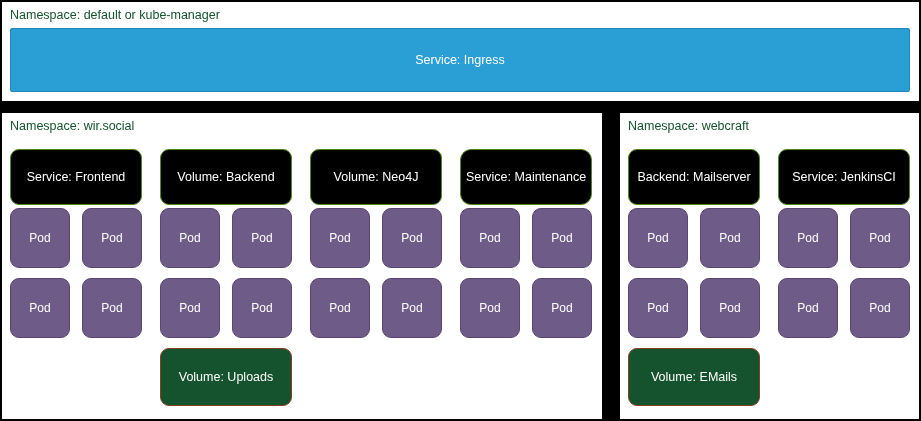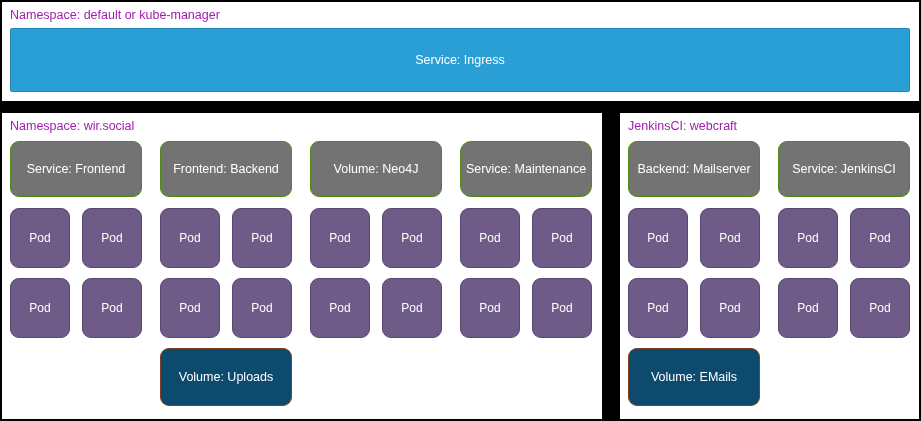--- a/index.html
+++ b/index.html
@@ -22,55 +22,56 @@
   .ns-panel {
     position: absolute;
     background: #ffffff;
     box-sizing: border-box;
   }
   .ns-label {
     position: absolute;
     left: 8px;
     top: 6px;
     font-size: 12.5px;
-    color: #a21caf;
+    color: #14532d;
     white-space: nowrap;
     line-height: 15px;
   }
 
   
   .node {
     position: absolute;
     box-sizing: border-box;
     display: flex;
     align-items: center;
     justify-content: center;
     color: #ffffff;
     font-size: 12.5px;
     text-align: center;
     line-height: 15px;
     border-radius: 9px;
   }
   .node.svc {
-    background: #737373;
+    background: #000000;
     border: 1px solid #4e8a13;
+    margin-top: 8px;
   }
   .node.ingress {
     background: #2A9FD6;
     border: 1px solid #2288b8;
     border-radius: 2px;
   }
   .node.pod {
     background: #6E5B88;
     border: 1px solid #584670;
     font-size: 12px;
     text-align: right;
   }
   .node.vol {
-    background: #0c4a6e;
+    background: #14532d;
     border: 1px solid #843f20;
   }
 </style>
 </head>
 <body>
 
 <div id="canvas">
 
   <div class="ns-panel" style="left:2px; top:2px; width:917px; height:99px;">
     <div class="ns-label">Namespace: default or kube-manager</div>
@@ -79,42 +80,42 @@
 
   <div class="ns-panel" style="left:2px; top:113px; width:600px; height:306px;">
     <div class="ns-label">Namespace: wir.social</div>
 
     <div class="node svc" style="left:8px; top:28px; width:132px; height:56px;">Service: Frontend</div>
     <div class="node pod" style="left:8px; top:95px; width:60px; height:60px;">Pod</div>
     <div class="node pod" style="left:80px; top:95px; width:60px; height:60px;">Pod</div>
     <div class="node pod" style="left:8px; top:165px; width:60px; height:60px;">Pod</div>
     <div class="node pod" style="left:80px; top:165px; width:60px; height:60px;">Pod</div>
 
-    <div class="node svc" style="left:158px; top:28px; width:132px; height:56px;">Frontend: Backend</div>
+    <div class="node svc" style="left:158px; top:28px; width:132px; height:56px;">Volume: Backend</div>
     <div class="node pod" style="left:158px; top:95px; width:60px; height:60px;">Pod</div>
     <div class="node pod" style="left:230px; top:95px; width:60px; height:60px;">Pod</div>
     <div class="node pod" style="left:158px; top:165px; width:60px; height:60px;">Pod</div>
     <div class="node pod" style="left:230px; top:165px; width:60px; height:60px;">Pod</div>
     <div class="node vol" style="left:158px; top:235px; width:132px; height:58px;">Volume: Uploads</div>
 
     <div class="node svc" style="left:308px; top:28px; width:132px; height:56px;">Volume: Neo4J</div>
     <div class="node pod" style="left:308px; top:95px; width:60px; height:60px;">Pod</div>
     <div class="node pod" style="left:380px; top:95px; width:60px; height:60px;">Pod</div>
     <div class="node pod" style="left:308px; top:165px; width:60px; height:60px;">Pod</div>
     <div class="node pod" style="left:380px; top:165px; width:60px; height:60px;">Pod</div>
 
     <div class="node svc" style="left:458px; top:28px; width:132px; height:56px;border-radius:11px;">Service: Maintenance</div>
     <div class="node pod" style="left:458px; top:95px; width:60px; height:60px;">Pod</div>
     <div class="node pod" style="left:530px; top:95px; width:60px; height:60px;">Pod</div>
     <div class="node pod" style="left:458px; top:165px; width:60px; height:60px;">Pod</div>
     <div class="node pod" style="left:530px; top:165px; width:60px; height:60px;">Pod</div>
   </div>
 
   <div class="ns-panel" style="left:620px; top:113px; width:299px; height:306px;">
-    <div class="ns-label">JenkinsCI: webcraft</div>
+    <div class="ns-label">Namespace: webcraft</div>
 
     <div class="node svc" style="left:8px; top:28px; width:132px; height:56px;">Backend: Mailserver</div>
     <div class="node pod" style="left:8px; top:95px; width:60px; height:60px;">Pod</div>
     <div class="node pod" style="left:80px; top:95px; width:60px; height:60px;">Pod</div>
     <div class="node pod" style="left:8px; top:165px; width:60px; height:60px;">Pod</div>
     <div class="node pod" style="left:80px; top:165px; width:60px; height:60px;">Pod</div>
     <div class="node vol" style="left:8px; top:235px; width:132px; height:58px;">Volume: EMails</div>
 
     <div class="node svc" style="left:158px; top:28px; width:132px; height:56px;">Service: JenkinsCI</div>
     <div class="node pod" style="left:158px; top:95px; width:60px; height:60px;">Pod</div>

